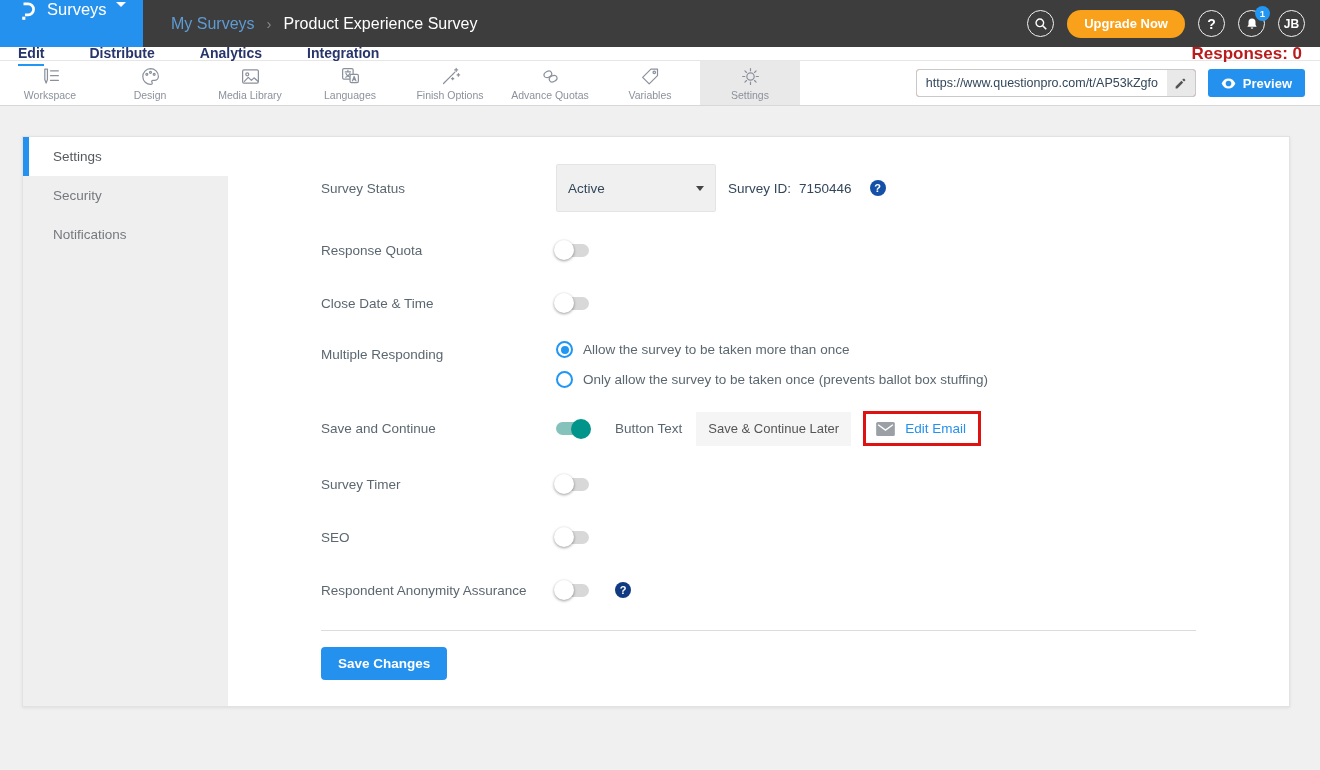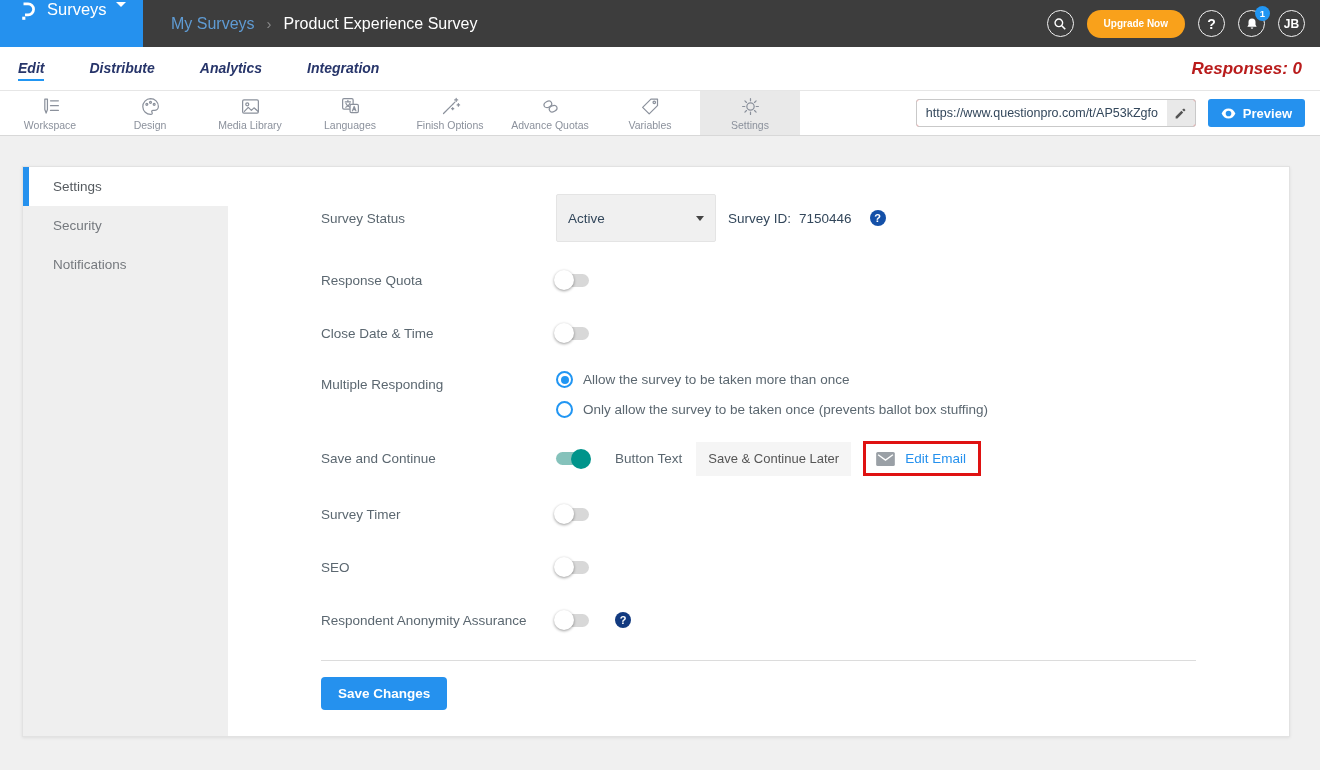--- a/index.html
+++ b/index.html
@@ -16,29 +16,29 @@
     border-top:5px solid #fff; margin-top:2px; }
   .breadcrumb { display:flex; align-items:center; gap:12px; margin-left:28px; font-size:16px; }
   .crumb-parent { color:#5f9bd3; cursor:pointer; }
   .crumb-sep { color:#8a8a8a; font-size:15px; }
   .crumb-current { color:#ffffff; }
   .top-actions { margin-left:auto; display:flex; align-items:center; gap:13px; padding-right:15px; }
   .circle-btn { width:27px; height:27px; border:1.6px solid #f2f2f2; border-radius:50%;
     display:flex; align-items:center; justify-content:center; color:#fff; position:relative;
     cursor:pointer; font-size:14px; font-weight:bold; flex-shrink:0; }
   .upgrade-btn { height:28px; padding:0 17px; background:var(--upgrade_orange,#f9a11b); border:none;
-    border-radius:14px; color:#fff; font-size:10px; font-weight:bold; cursor:pointer;
+    border-radius:14px; color:#fff; font-size:13px; font-weight:bold; cursor:pointer;
     font-family:"Liberation Sans",sans-serif; }
   .badge { position:absolute; top:-5px; right:-6px; min-width:15px; height:15px; border-radius:8px;
     background:#2196f3; color:#fff; font-size:9.5px; font-weight:bold; display:flex;
     align-items:center; justify-content:center; padding:0 3px; }
 
   
-  .navrow { height:44px; background:#fff; display:flex; align-items:center; padding:0 18px;
-    border-bottom:1px solid #e6e6e6;font-style:italic; }
+  .navrow { height:14px; background:#fff; display:flex; align-items:center; padding:0 18px;
+    border-bottom:1px solid #e6e6e6; }
   .nav-tab { font-size:14px; font-weight:bold; color:#27356a; margin-right:45px; cursor:pointer;
     padding:4px 0 3px; border-bottom:2px solid transparent; }
   .nav-tab.active { border-bottom:2px solid #2196f3; }
   .responses { margin-left:auto; font-size:17px; font-weight:bold; color:#b91c1c; }
 
   
   .toolbar { height:45px; background:#fff; display:flex; align-items:stretch;
     border-bottom:1px solid #d8d8d8; }
   .tool-item { width:100px; display:flex; flex-direction:column; align-items:center;
     justify-content:center; gap:2px; cursor:pointer; }

